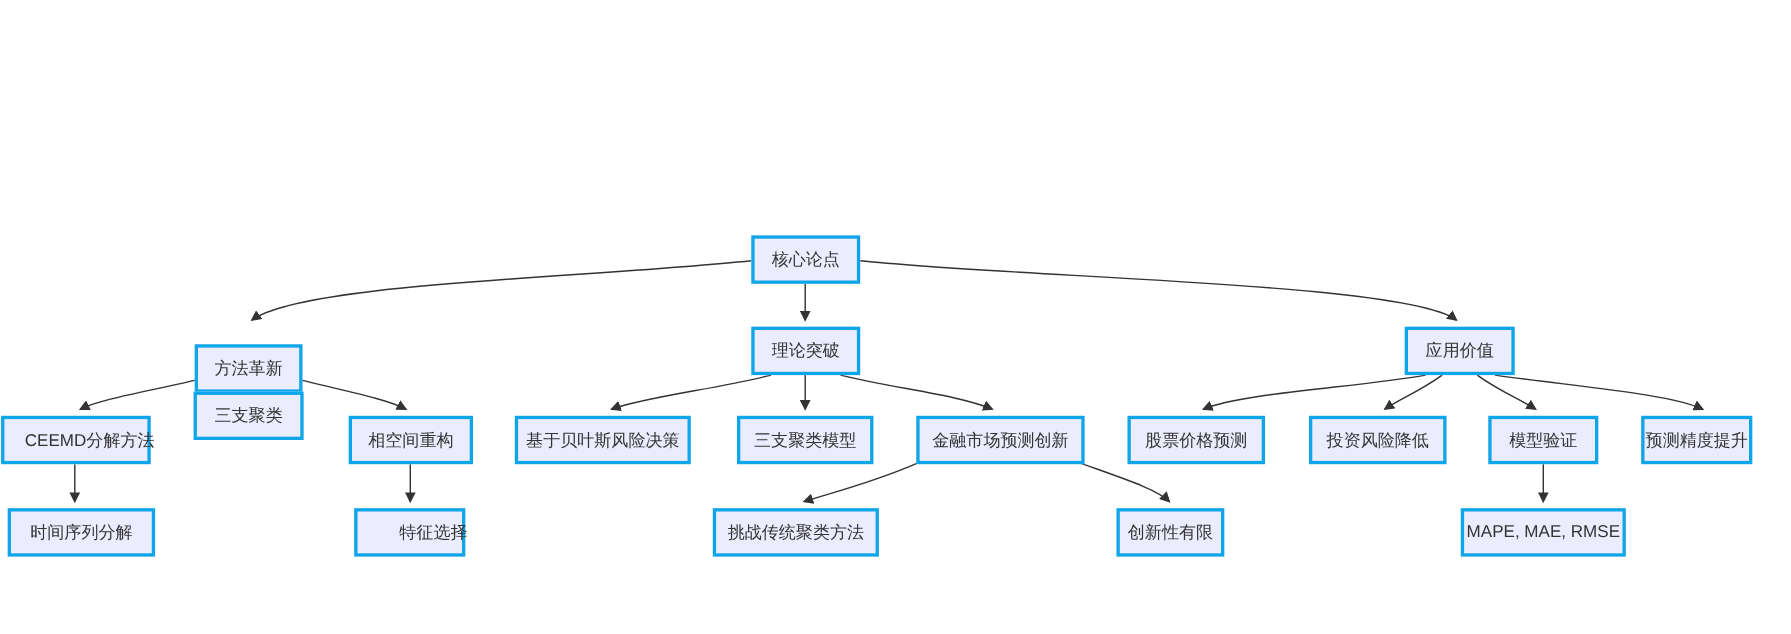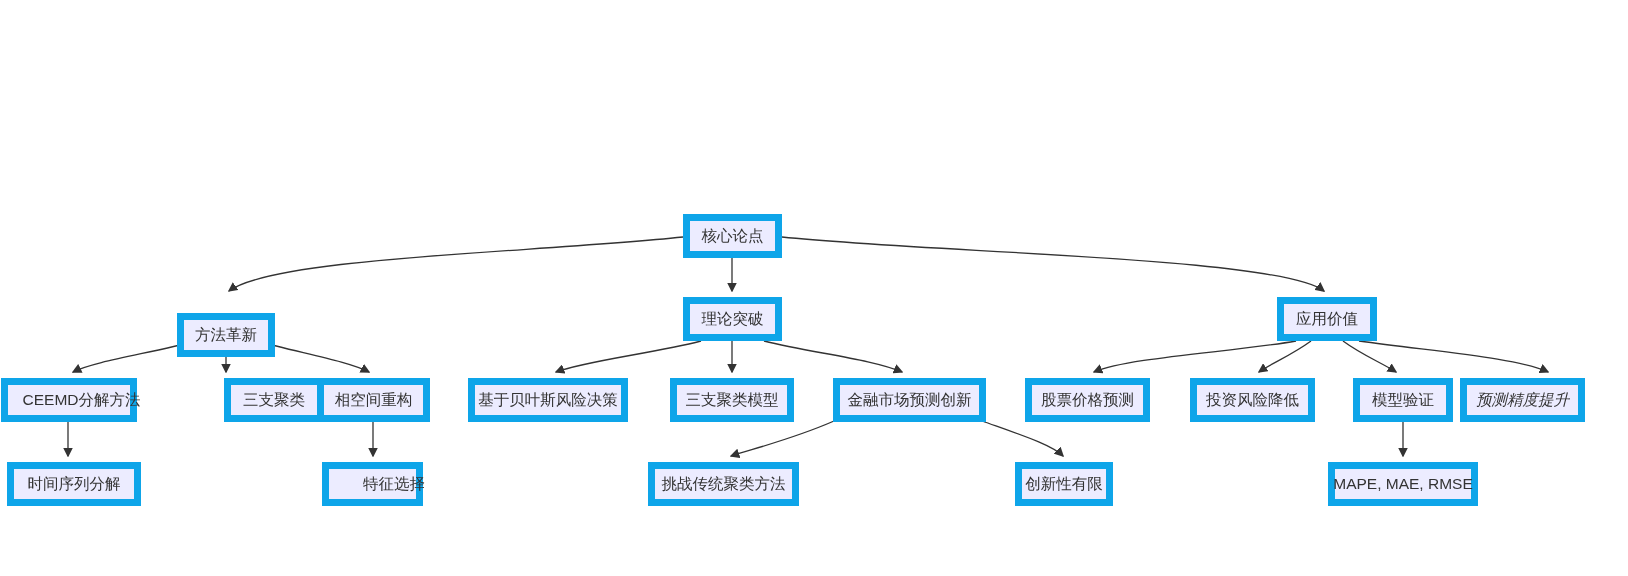--- a/index.html
+++ b/index.html
@@ -24,21 +24,21 @@
   }
   svg.edge-layer path.edge {
     fill: none;
     stroke: #333333;
     stroke-width: 1.3;
   }
   .node {
     position: absolute;
     height: 44px;
     background: #ECECFF;
-    border: 7px solid #0ea5e9;
+    border: 3px solid #0ea5e9;
     box-sizing: border-box;
     display: flex;
     align-items: center;
     justify-content: center;
     font-size: 15.5px;
     color: #333333;
     white-space: nowrap;
     text-align: center;
   }
 </style>
@@ -73,29 +73,29 @@
     <path class="edge" d="M 1403 422 L 1403 456" marker-end="url(#arrow)"></path>
   </svg>
 
   <div class="node" style="left:683px; top:214px; width:99px;">核心论点</div>
 
   <div class="node" style="left:177px; top:297px; width:98px;margin-top:16px;">方法革新</div>
   <div class="node" style="left:683px; top:297px; width:99px;">理论突破</div>
   <div class="node" style="left:1277px; top:297px; width:100px;">应用价值</div>
 
   <div class="node" style="left:1px; top:378px; width:136px;padding-left:25px;">CEEMD分解方法</div>
-  <div class="node" style="left:176px; top:378px; width:100px;margin-left:48px;">三支聚类</div>
+  <div class="node" style="left:176px; top:356px; width:100px;">三支聚类</div>
   <div class="node" style="left:317px; top:378px; width:113px;">相空间重构</div>
   <div class="node" style="left:468px; top:378px; width:160px;">基于贝叶斯风险决策</div>
   <div class="node" style="left:670px; top:378px; width:124px;">三支聚类模型</div>
   <div class="node" style="left:833px; top:378px; width:153px;">金融市场预测创新</div>
   <div class="node" style="left:1025px; top:378px; width:125px;">股票价格预测</div>
   <div class="node" style="left:1190px; top:378px; width:125px;">投资风险降低</div>
   <div class="node" style="left:1353px; top:378px; width:100px;">模型验证</div>
-  <div class="node" style="left:1460px; top:378px; width:125px;font-style:italic;">预测精度提升</div>
+  <div class="node" style="left:1492px; top:378px; width:101px;">预测精度提升</div>
 
   <div class="node" style="left:7px; top:462px; width:134px;">时间序列分解</div>
   <div class="node" style="left:322px; top:462px; width:101px;padding-left:43px;">特征选择</div>
   <div class="node" style="left:648px; top:462px; width:151px;">挑战传统聚类方法</div>
   <div class="node" style="left:1015px; top:462px; width:98px;">创新性有限</div>
   <div class="node" style="left:1328px; top:462px; width:150px;">MAPE, MAE, RMSE</div>
 
 </div>
 
 </body></html>

